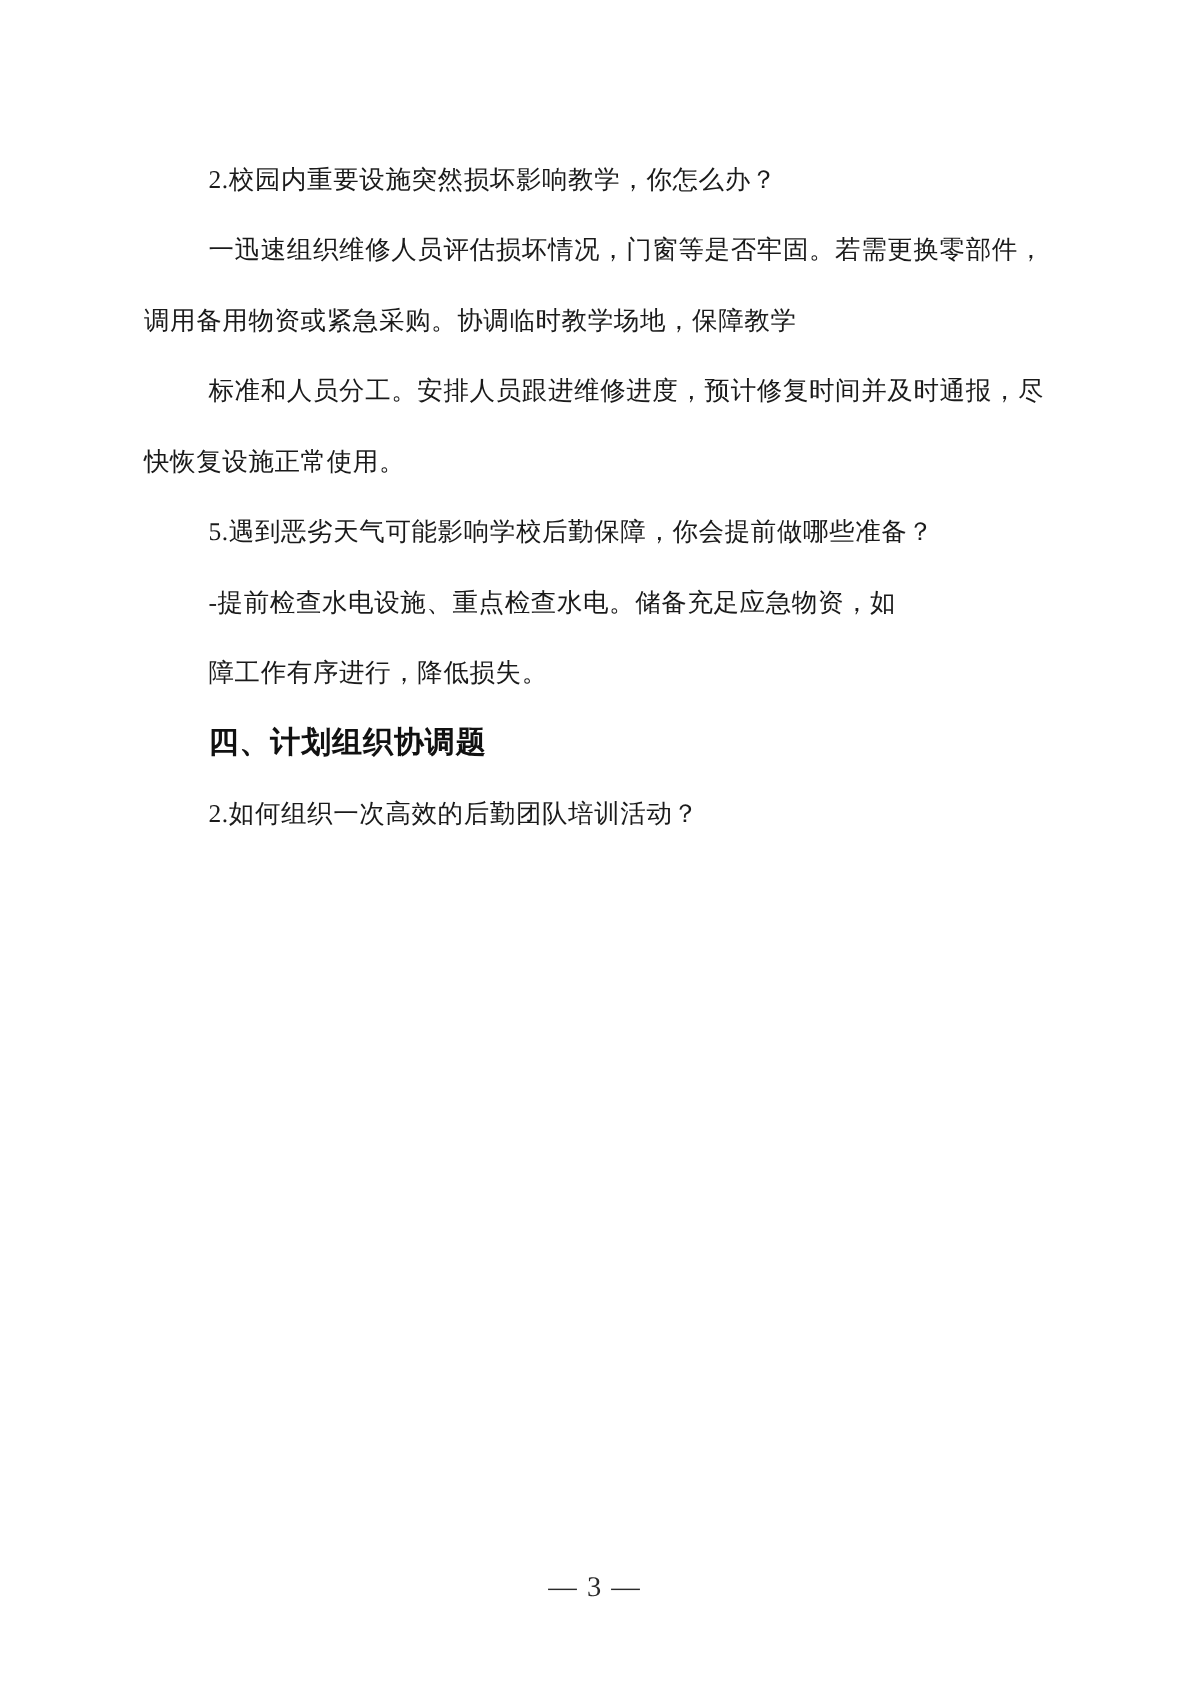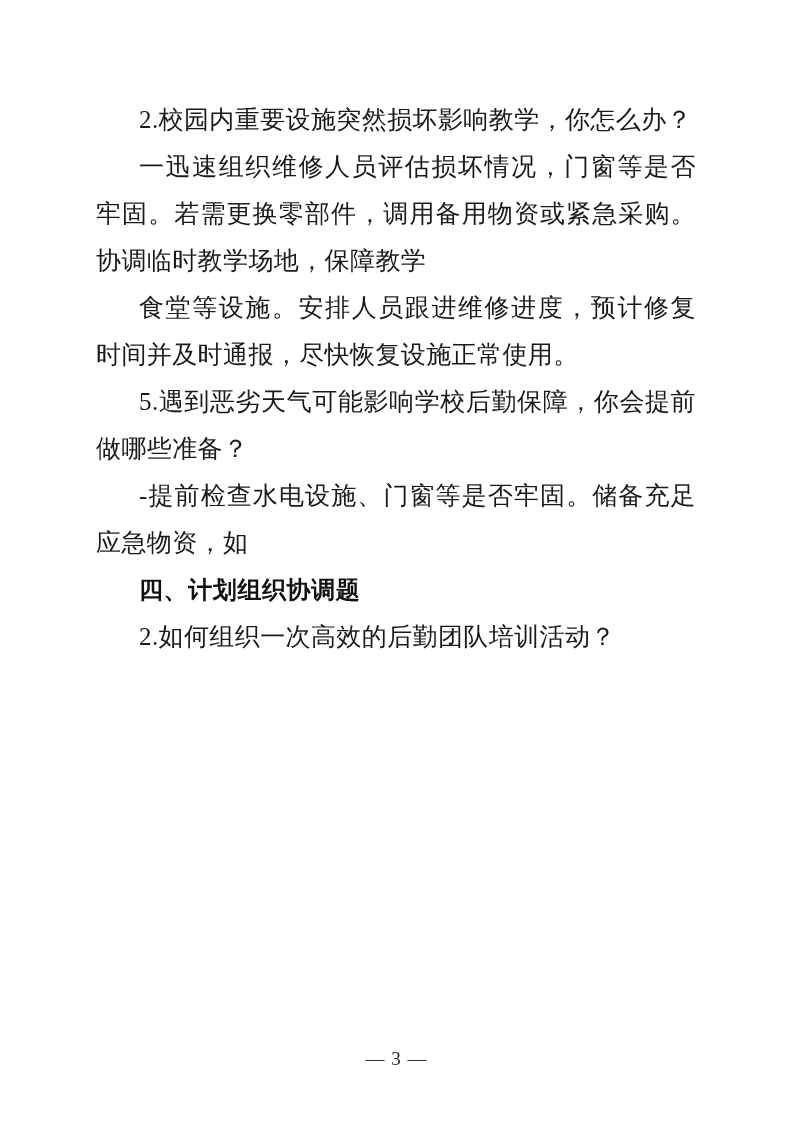--- a/index.html
+++ b/index.html
@@ -16,33 +16,33 @@
     font-family: "Liberation Serif", "DejaVu Serif", serif;
     overflow: hidden;
   }
   .content {
     position: absolute;
     left: 96px;
     top: 96px;
     width: 600px;
   }
   .para {
-    font-size: 25px;
+    font-size: 17px;
     line-height: 47px;
     color: #1a1a1a;
     letter-spacing: 0.4px;
     text-align: justify;
     margin: 0;
     white-space: pre-wrap;
   }
   .indent {
     text-indent: 43px;
   }
   .heading {
-    font-size: 24px;
+    font-size: 20px;
     line-height: 47px;
     color: #111111;
     font-weight: bold;
     letter-spacing: 0.6px;
     margin: 0;
     text-indent: 43px;
     font-family: "Liberation Sans", "DejaVu Sans", sans-serif;
   }
   .footer {
     position: absolute;
@@ -60,23 +60,24 @@
   }
 </style>
 </head>
 <body>
 
 <div class="page">
   <div class="content">
 
     <p class="para indent">2.校园内重要设施突然损坏影响教学，你怎么办？</p>
     <p class="para indent">一迅速组织维修人员评估损坏情况，门窗等是否牢固。若需更换零部件，调用备用物资或紧急采购。协调临时教学场地，保障教学</p>
-    <p class="para indent">食堂等设施。安排人员跟进维修进度，预计修复时间并及时通报，尽快恢复设施正常使用。</p>
+    <p class="para indent">标准和人员分工。安排人员跟进维修进度，预计修复时间并及时通报，尽快恢复设施正常使用。</p>
     <p class="para indent">5.遇到恶劣天气可能影响学校后勤保障，你会提前做哪些准备？</p>
-    <p class="para indent">-提前检查水电设施、门窗等是否牢固。储备充足应急物资，如</p>
+    <p class="para indent">-提前检查水电设施、重点检查水电。储备充足应急物资，如</p>
+    <p class="para indent">障工作有序进行，降低损失。</p>
     <p class="heading">四、计划组织协调题</p>
     <p class="para indent">2.如何组织一次高效的后勤团队培训活动？</p>
 
   </div>
 
   <div class="footer">
     <span class="pagenum">— 3 —</span>
   </div>
 </div>
 

